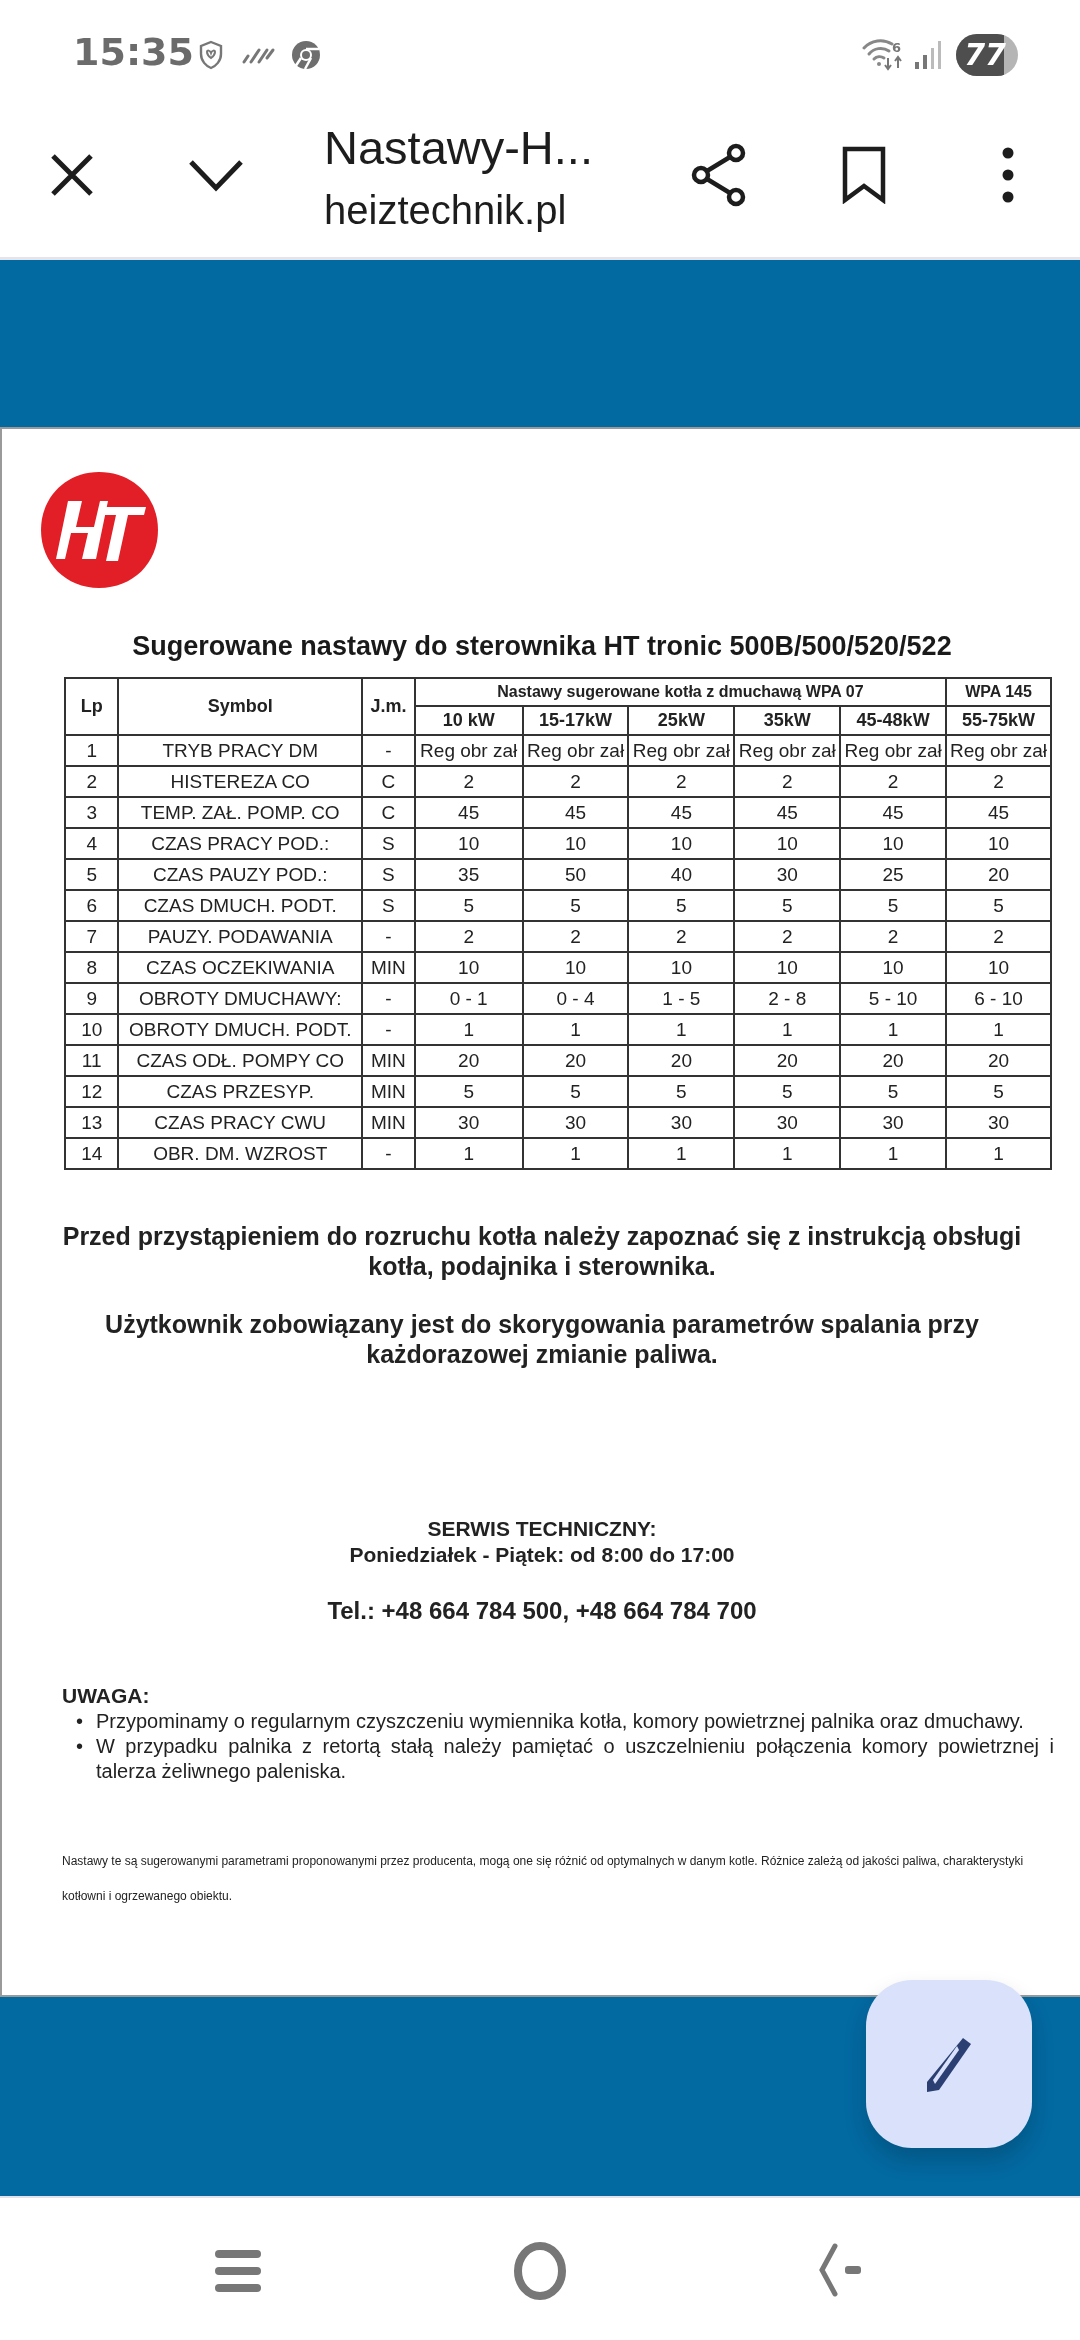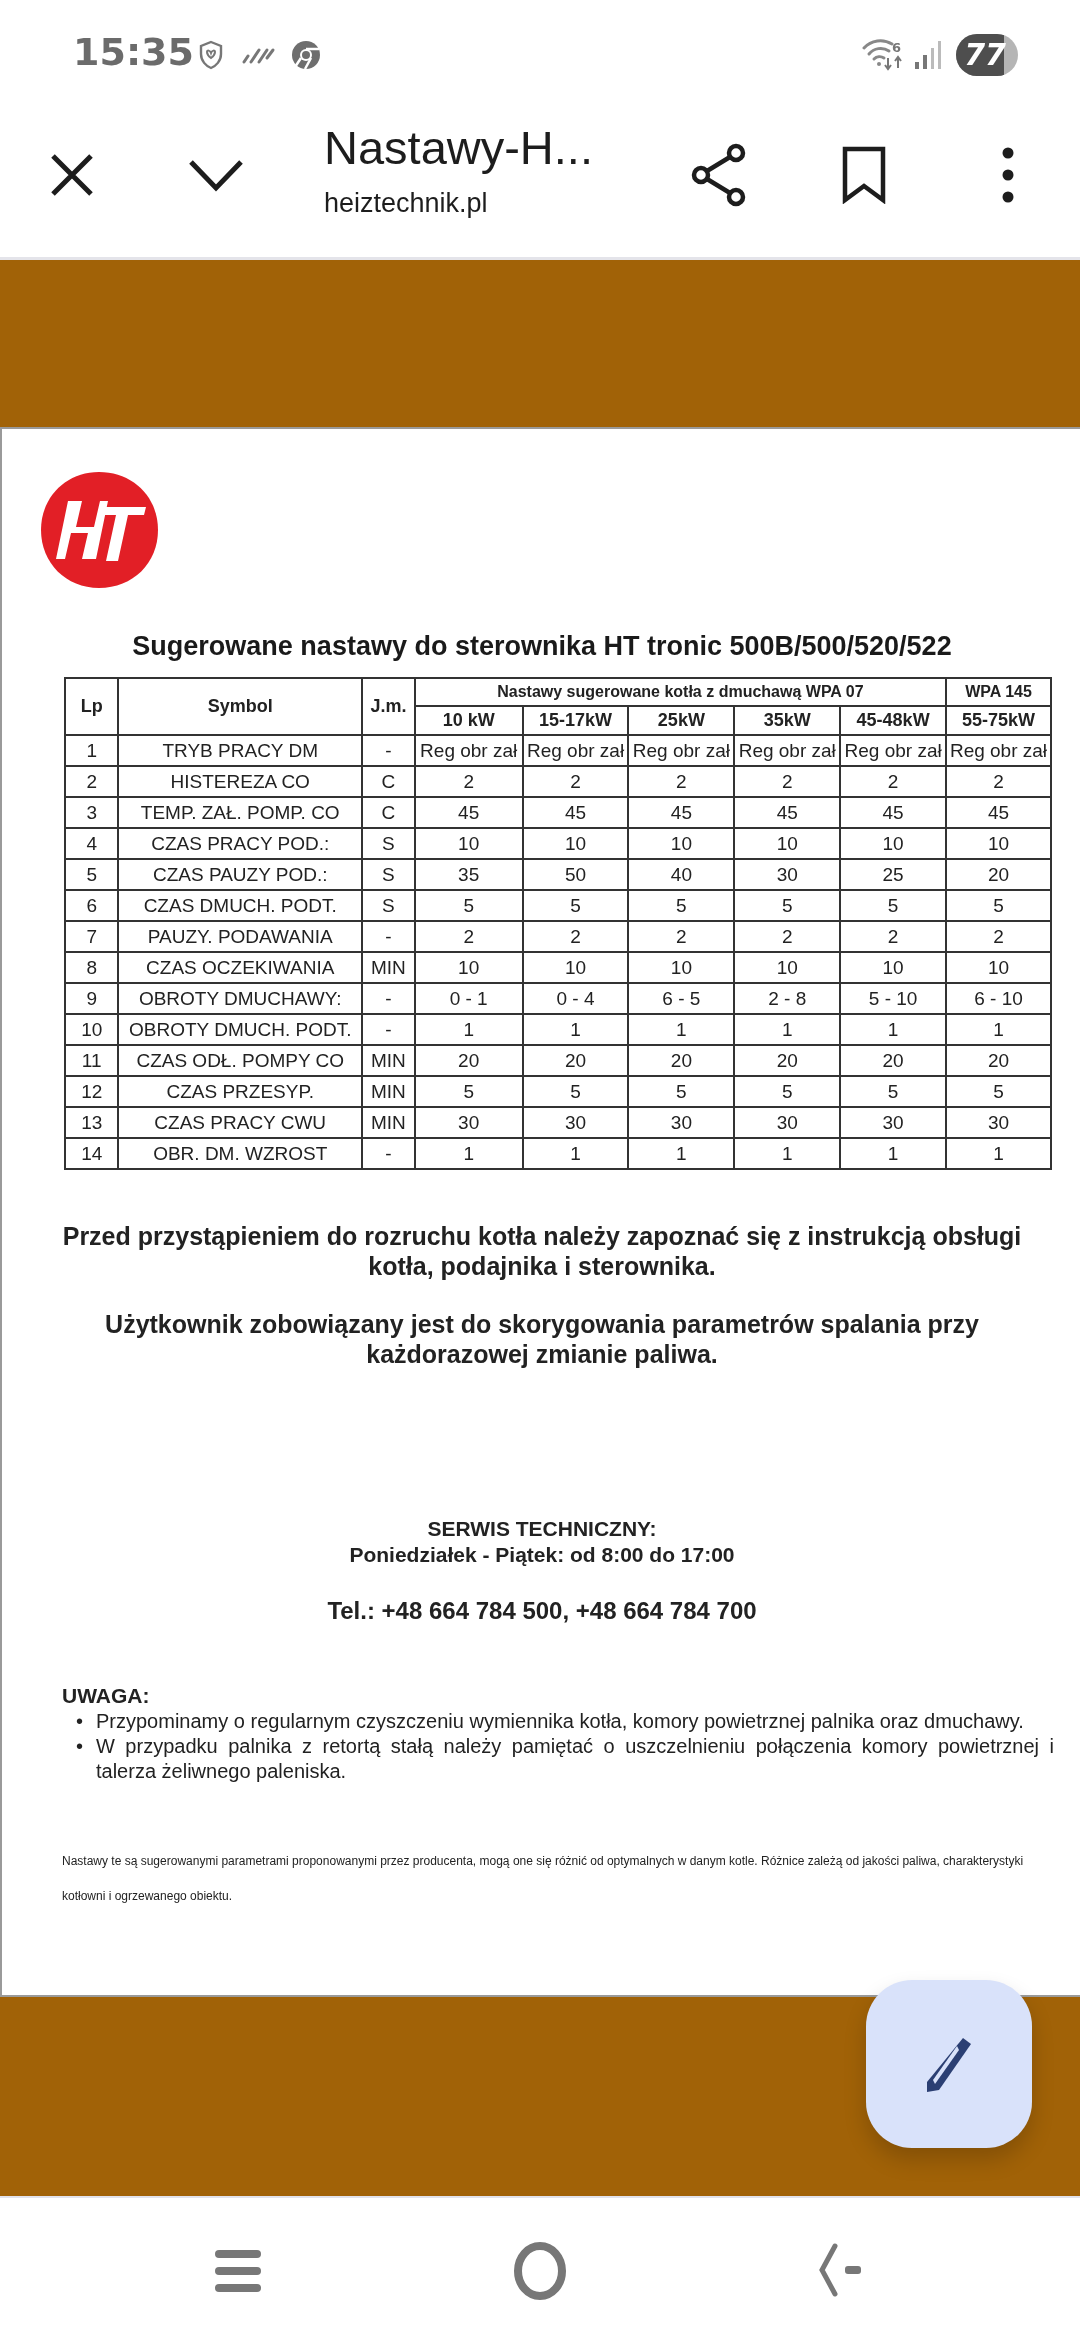--- a/index.html
+++ b/index.html
@@ -1,31 +1,31 @@
 <!DOCTYPE html>
 <html><head>
 <meta charset="utf-8">
 <style>
   * { box-sizing: border-box; margin: 0; padding: 0; }
   html, body { width: 1080px; height: 2340px; overflow: hidden; background: #f8f6fc; font-family: "Liberation Sans", sans-serif; }
-  .screen { position: relative; width: 1080px; height: 2340px; background: #a16207; }
+  .screen { position: relative; width: 1080px; height: 2340px; background: #0369a1; }
 
   
   .statusbar { position: absolute; left: 0; top: 0; width: 1080px; height: 100px; background: #fff; }
   .sb-time { position: absolute; left: 73px; top: 30px; font-size: 38px; font-weight: bold; color: #6b6b6b; letter-spacing: 0px; font-family: "DejaVu Sans", sans-serif; }
   .sb-icon { position: absolute; top: 40px; }
   .battery { position: absolute; left: 956px; top: 34px; width: 62px; height: 42px; border-radius: 21px; background: #b5b5b5; overflow: hidden; }
   .battery-fill { position: absolute; left: 0; top: 0; height: 100%; background: #4e4e4e; }
   .battery-text { position: absolute; left: 0; top: 0; width: 50px; height: 42px; line-height: 42px; text-align: right; color: #fff; font-weight: bold; font-size: 30px; font-style: italic; font-family: "DejaVu Sans", sans-serif; }
 
   
   .toolbar { position: absolute; left: 0; top: 100px; width: 1080px; height: 160px; background: #fff; border-bottom: 3px solid #e4e4ea; }
   .tb-btn { position: absolute; top: 40px; width: 64px; height: 70px; display: flex; align-items: center; justify-content: center; cursor: pointer; }
   .tb-title { position: absolute; left: 324px; top: 20px; font-size: 47px; color: #1d1d1d; font-family: "Liberation Sans", sans-serif; }
-  .tb-url { position: absolute; left: 324px; top: 88px; font-size: 27px; color: #1d1d1d; font-family: "Liberation Sans", sans-serif; }
+  .tb-url { position: absolute; left: 324px; top: 88px; font-size: 40px; color: #1d1d1d; font-family: "Liberation Sans", sans-serif; }
 
   
   .doc { position: absolute; left: 0; top: 427px; width: 1080px; height: 1570px; background: #fff; border-top: 2px solid #9a9a9a; border-bottom: 2px solid #9a9a9a; border-left: 2px solid #9a9a9a; }
   .logo { position: absolute; left: 36px; top: 40px; display: flex; align-items: center; }
   .logo-word { font-family: "DejaVu Sans", sans-serif; font-weight: bold; font-style: italic; font-size: 60px; color: #1c1c1c; margin-left: 14px; letter-spacing: -1px; }
   .doc-title { position: absolute; left: 0; width: 1080px; top: 202px; text-align: center; font-size: 27px; font-weight: bold; color: #1a1a1a; }
 
   table.settings { position: absolute; left: 62px; top: 248px; width: 988px; border-collapse: collapse; font-size: 19px; color: #222; }
   table.settings td, table.settings th { border: 2px solid #333; text-align: center; height: 31px; padding: 0; white-space: nowrap; }
   table.settings th { font-weight: bold; font-size: 18px; }
@@ -273,21 +273,21 @@
             <td>10</td>
             <td>10</td>
             <td>10</td>
           </tr>
           <tr>
             <td>9</td>
             <td>OBROTY DMUCHAWY:</td>
             <td>-</td>
             <td>0 - 1</td>
             <td>0 - 4</td>
-            <td>6 - 5</td>
+            <td>1 - 5</td>
             <td>2 - 8</td>
             <td>5 - 10</td>
             <td>6 - 10</td>
           </tr>
           <tr>
             <td>10</td>
             <td>OBROTY DMUCH. PODT.</td>
             <td>-</td>
             <td>1</td>
             <td>1</td>

